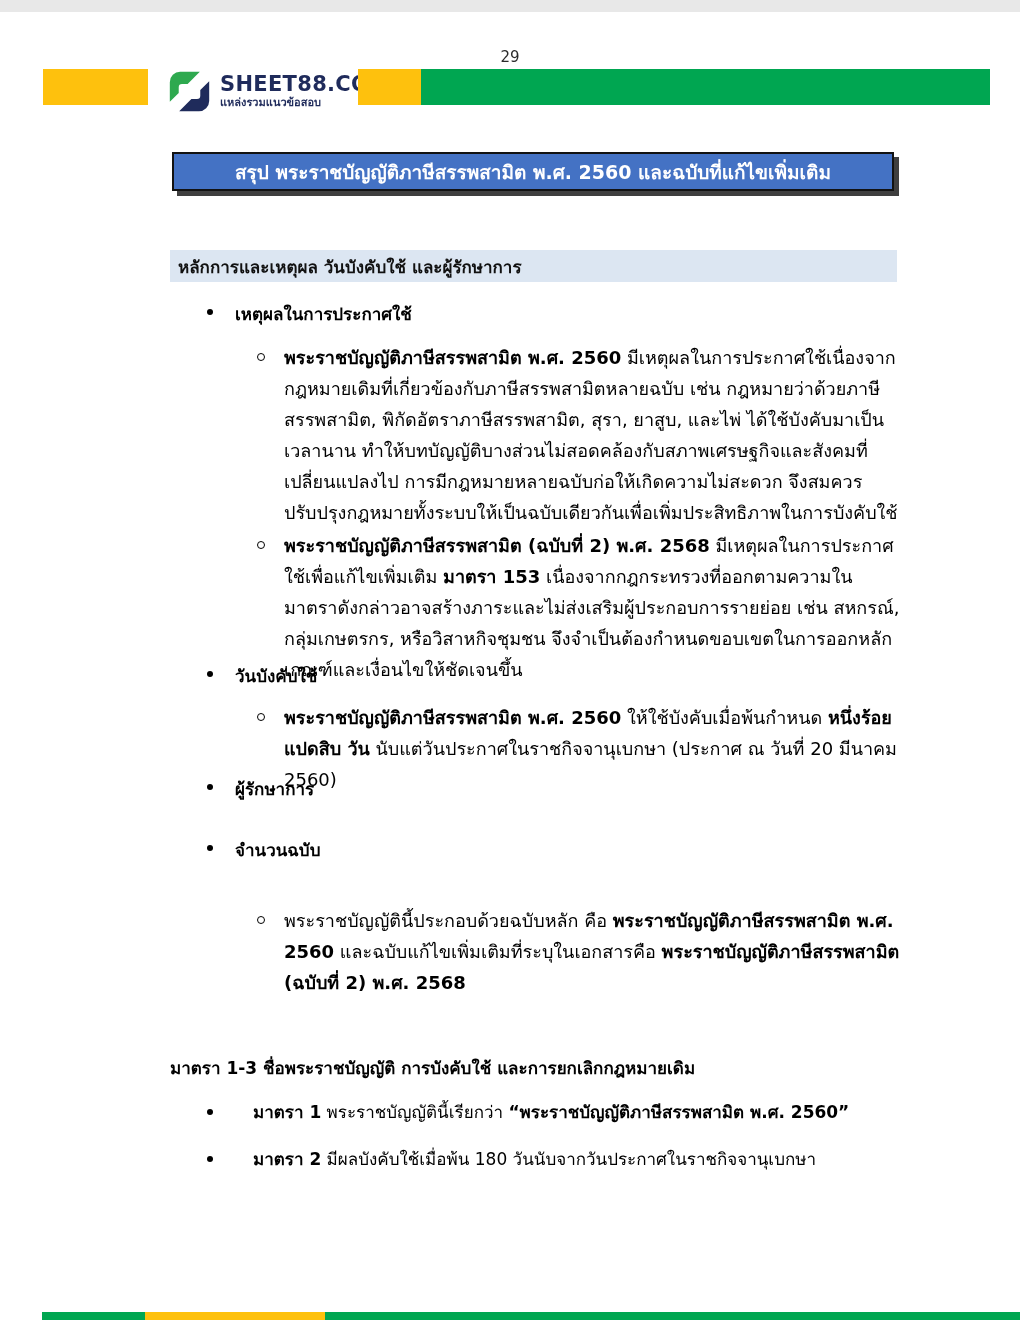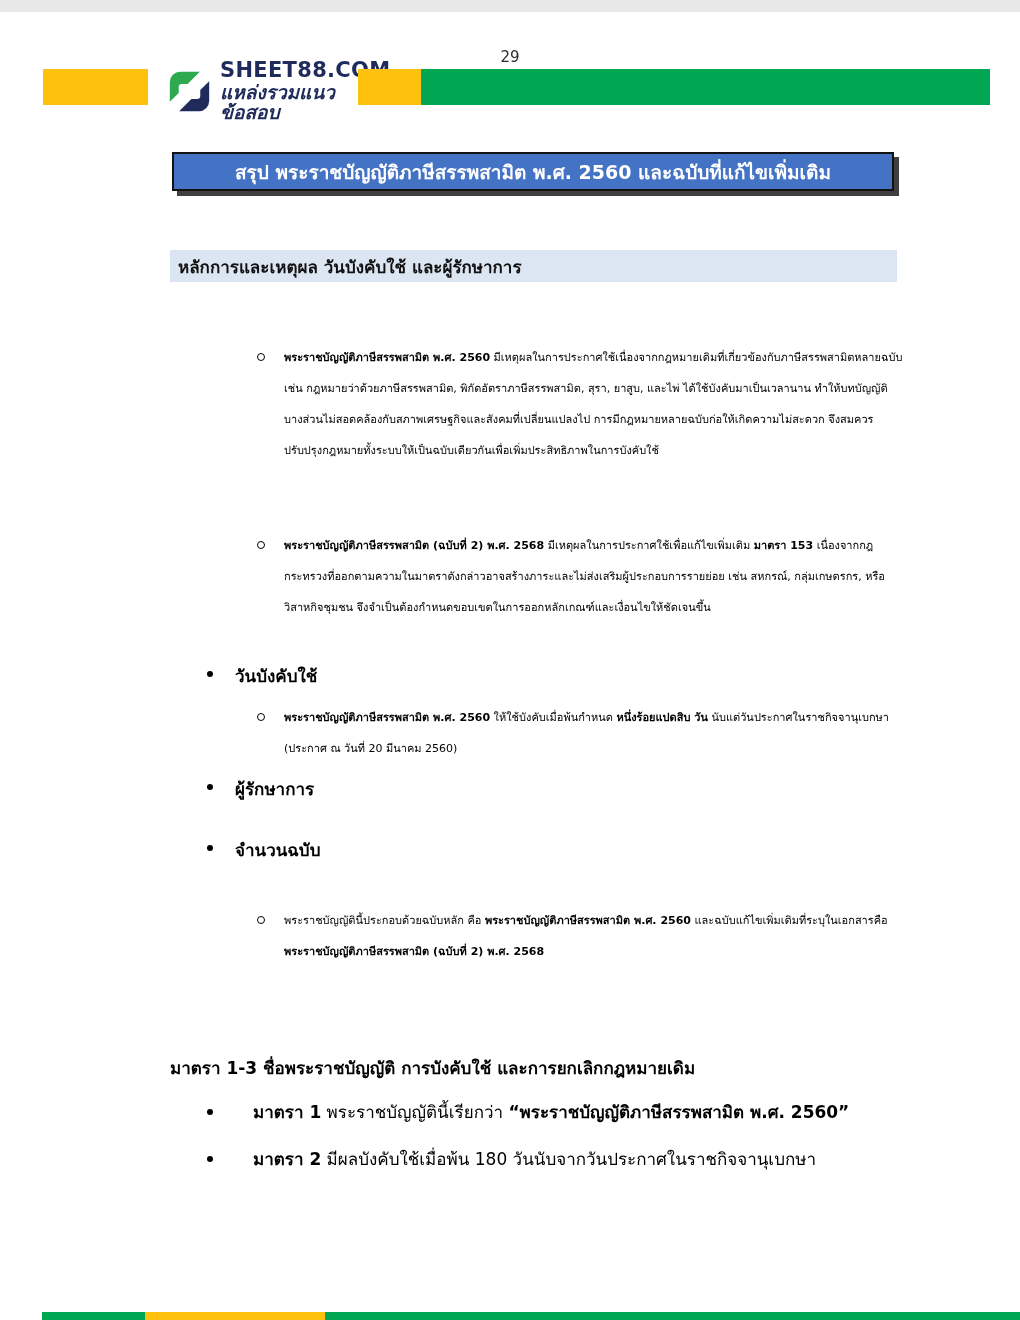--- a/index.html
+++ b/index.html
@@ -23,42 +23,42 @@
   }
   
   .hseg{position:absolute;top:57px;height:36px;}
   .hseg.y1{left:43px;width:105px;background:var(--yellow);}
   .hseg.y2{left:358px;width:63px;background:var(--yellow);}
   .hseg.g1{left:421px;width:569px;background:var(--green);}
   .logo{position:absolute;left:167px;top:55px;width:200px;height:48px;display:flex;align-items:center;}
   .logo-icon{width:45px;height:45px;flex:none;}
   .logo-text{margin-left:8px;line-height:1.05;}
   .logo-title{font-size:21px;font-weight:bold;color:var(--navy);letter-spacing:.3px;}
-  .logo-tag{font-size:19px;font-weight:bold;color:var(--navy);margin-top:2px;font-style:italic;}
+  .logo-tag{font-size:11px;font-weight:bold;color:var(--navy);margin-top:2px;}
   
   .banner{
     position:absolute;left:172px;top:140px;width:722px;height:39px;
     background:var(--banner_blue);border:2px solid #121212;
     box-shadow:5px 5px 0 #3f3f3f;
     display:flex;align-items:center;justify-content:center;
     color:#ffffff;font-weight:bold;font-size:19px;
   }
   
   .sec-head{
     position:absolute;left:170px;width:727px;height:32px;background:var(--heading_bg);
     display:flex;align-items:center;padding-left:8px;
     font-weight:bold;font-size:17px;color:#111111;
   }
   .sec1-head{top:238px;}
   .sec2-head{top:995px;}
   
   .bullet{position:absolute;left:207px;display:flex;font-size:17px;}
   .bullet .dot{width:6px;height:6px;background:#000;border-radius:50%;margin-top:9px;margin-right:22px;flex:none;}
   .bullet .lbl{font-weight:bold;}
-  .sub{position:absolute;left:257px;width:648px;display:flex;font-size:11px;line-height:31px;}
+  .sub{position:absolute;left:257px;width:648px;display:flex;font-size:18px;line-height:31px;}
   .sub .circ{width:8px;height:8px;border:1.5px solid #000;border-radius:50%;margin-top:11px;margin-right:19px;flex:none;}
   .sub .txt{flex:1;}
   .b{font-weight:bold;}
   .sec2-sub{position:absolute;left:170px;width:730px;font-size:17px;font-weight:bold;}
   .sbullet{position:absolute;left:207px;width:700px;display:flex;font-size:17px;line-height:31px;gap:18px;}
   .sbullet .dot{width:6px;height:6px;background:#000;border-radius:50%;margin-top:12px;margin-right:22px;flex:none;}
   
   .fseg{position:absolute;top:1300px;height:20px;}
   .fseg.g1{left:42px;width:103px;background:var(--green);}
   .fseg.y1{left:145px;width:180px;background:var(--yellow);}
@@ -84,20 +84,24 @@
   </div>
   <div class="hseg y2"></div>
   <div class="hseg g1"></div>
 
   <div class="banner">
     <span>สรุป พระราชบัญญัติภาษีสรรพสามิต พ.ศ. 2560 และฉบับที่แก้ไขเพิ่มเติม</span>
   </div>
 
   <div class="sec-head sec1-head">หลักการและเหตุผล วันบังคับใช้ และผู้รักษาการ</div>
 
+  <div class="bullet" style="top:288px">
+    <span class="dot"></span>
+    <span class="lbl">เหตุผลในการประกาศใช้</span>
+  </div>
 
   <div class="sub" style="top:330px">
     <span class="circ"></span>
     <div class="txt"><span class="b">พระราชบัญญัติภาษีสรรพสามิต พ.ศ. 2560</span><span> มีเหตุผลในการประกาศใช้เนื่องจากกฎหมายเดิมที่เกี่ยวข้องกับภาษีสรรพสามิตหลายฉบับ เช่น กฎหมายว่าด้วยภาษีสรรพสามิต, พิกัดอัตราภาษีสรรพสามิต, สุรา, ยาสูบ, และไพ่ ได้ใช้บังคับมาเป็นเวลานาน ทำให้บทบัญญัติบางส่วนไม่สอดคล้องกับสภาพเศรษฐกิจและสังคมที่เปลี่ยนแปลงไป การมีกฎหมายหลายฉบับก่อให้เกิดความไม่สะดวก จึงสมควรปรับปรุงกฎหมายทั้งระบบให้เป็นฉบับเดียวกันเพื่อเพิ่มประสิทธิภาพในการบังคับใช้</span></div>
   </div>
 
   <div class="sub" style="top:518px">
     <span class="circ"></span>
     <div class="txt"><span class="b">พระราชบัญญัติภาษีสรรพสามิต (ฉบับที่ 2) พ.ศ. 2568</span><span> มีเหตุผลในการประกาศใช้เพื่อแก้ไขเพิ่มเติม </span><span class="b">มาตรา 153</span><span> เนื่องจากกฎกระทรวงที่ออกตามความในมาตราดังกล่าวอาจสร้างภาระและไม่ส่งเสริมผู้ประกอบการรายย่อย เช่น สหกรณ์, กลุ่มเกษตรกร, หรือวิสาหกิจชุมชน จึงจำเป็นต้องกำหนดขอบเขตในการออกหลักเกณฑ์และเงื่อนไขให้ชัดเจนขึ้น</span></div>
   </div>

